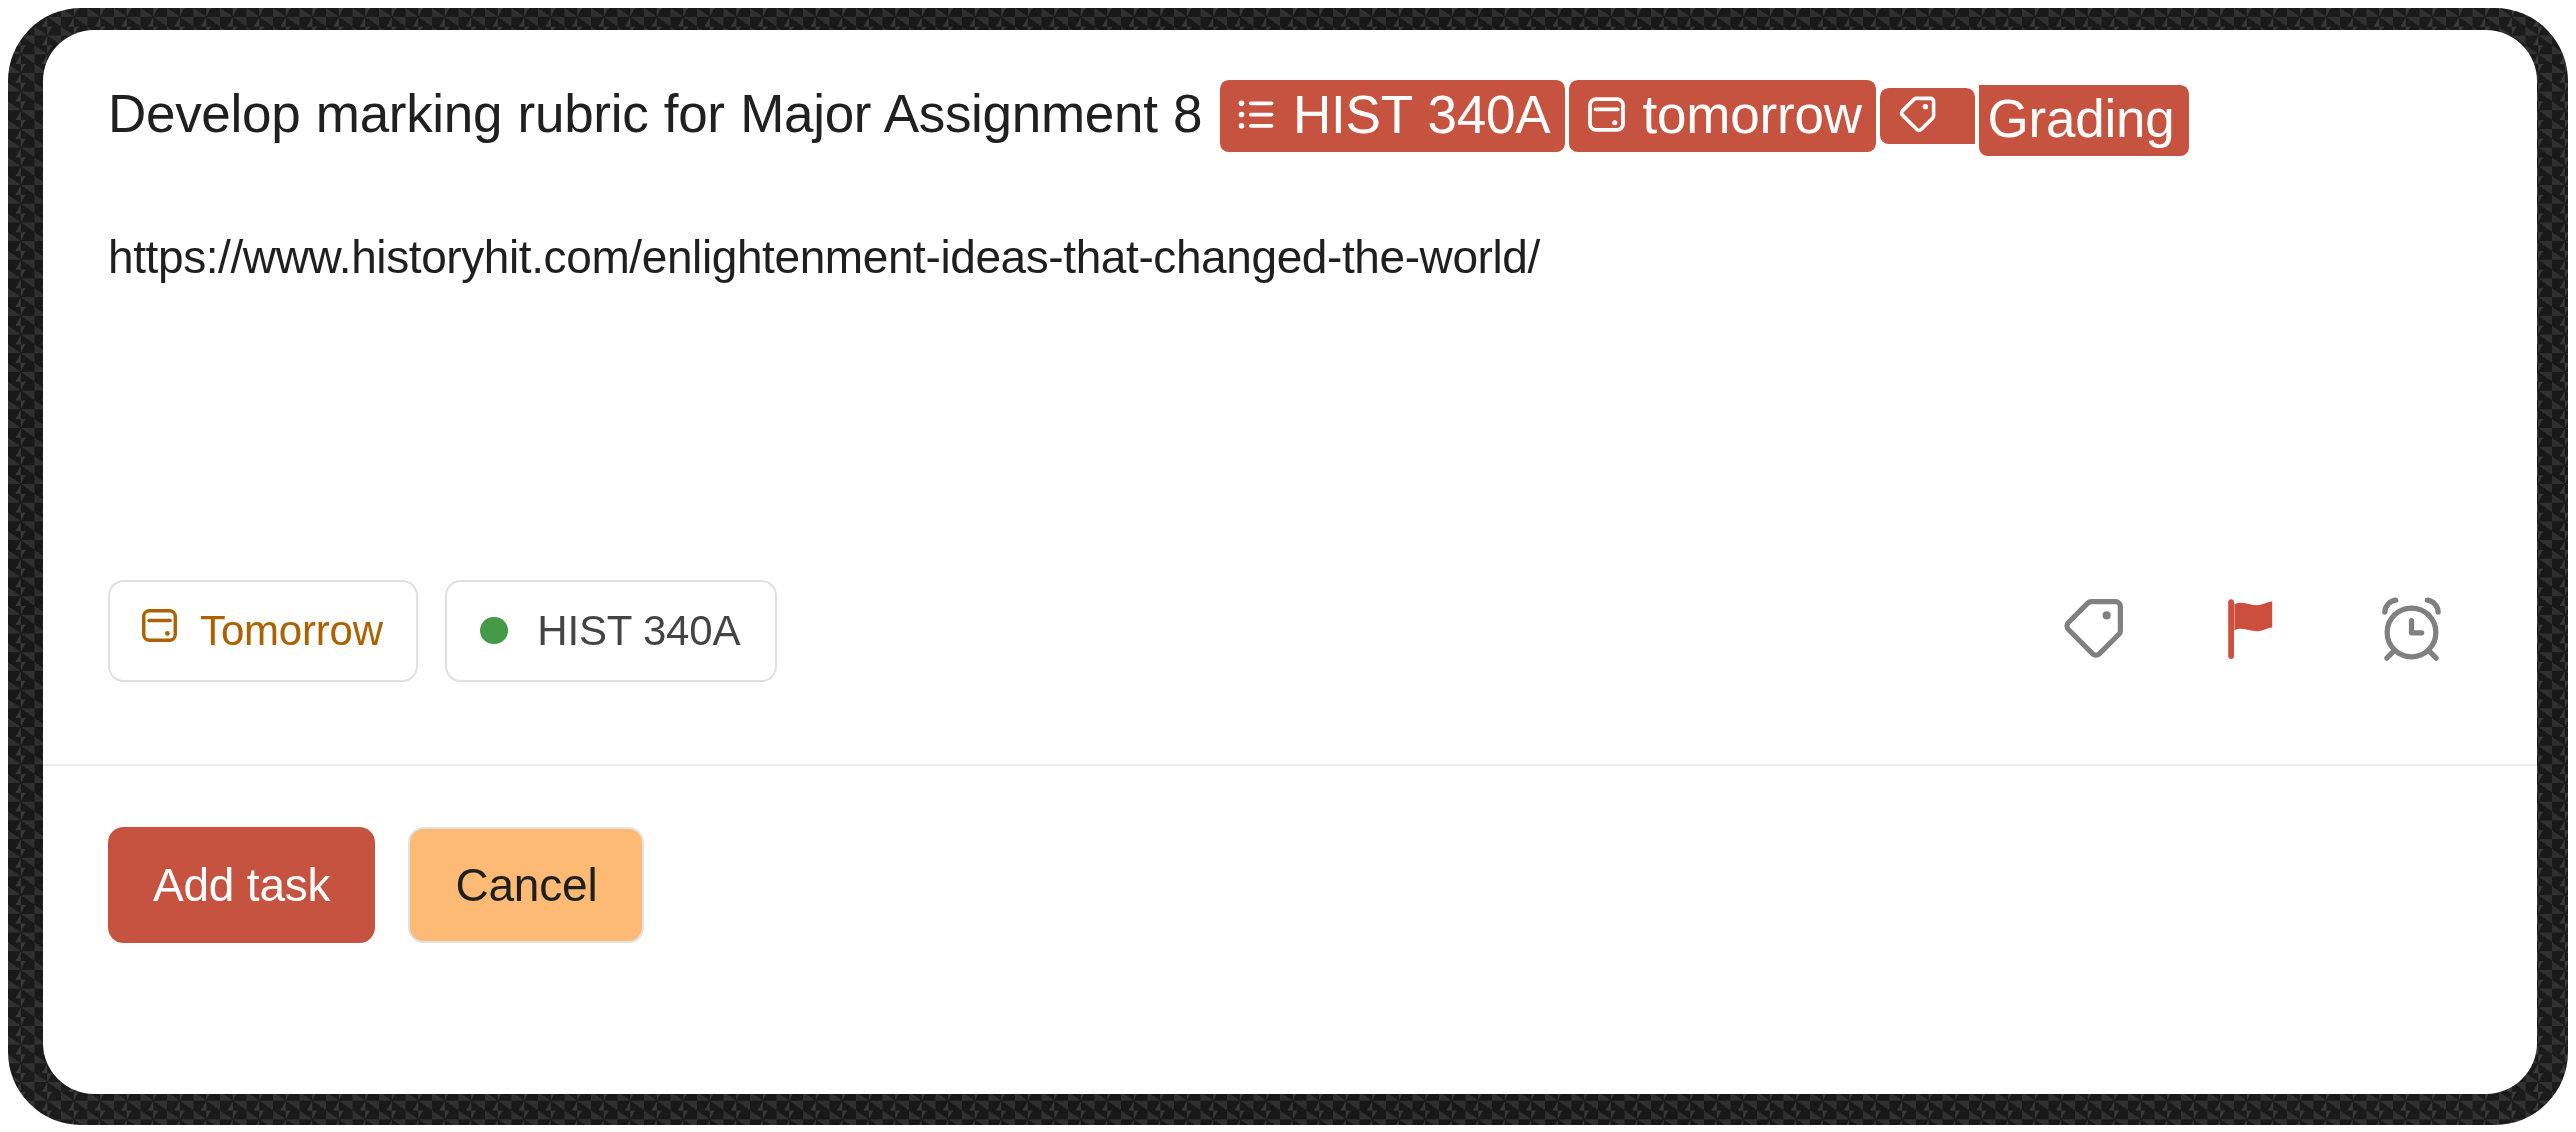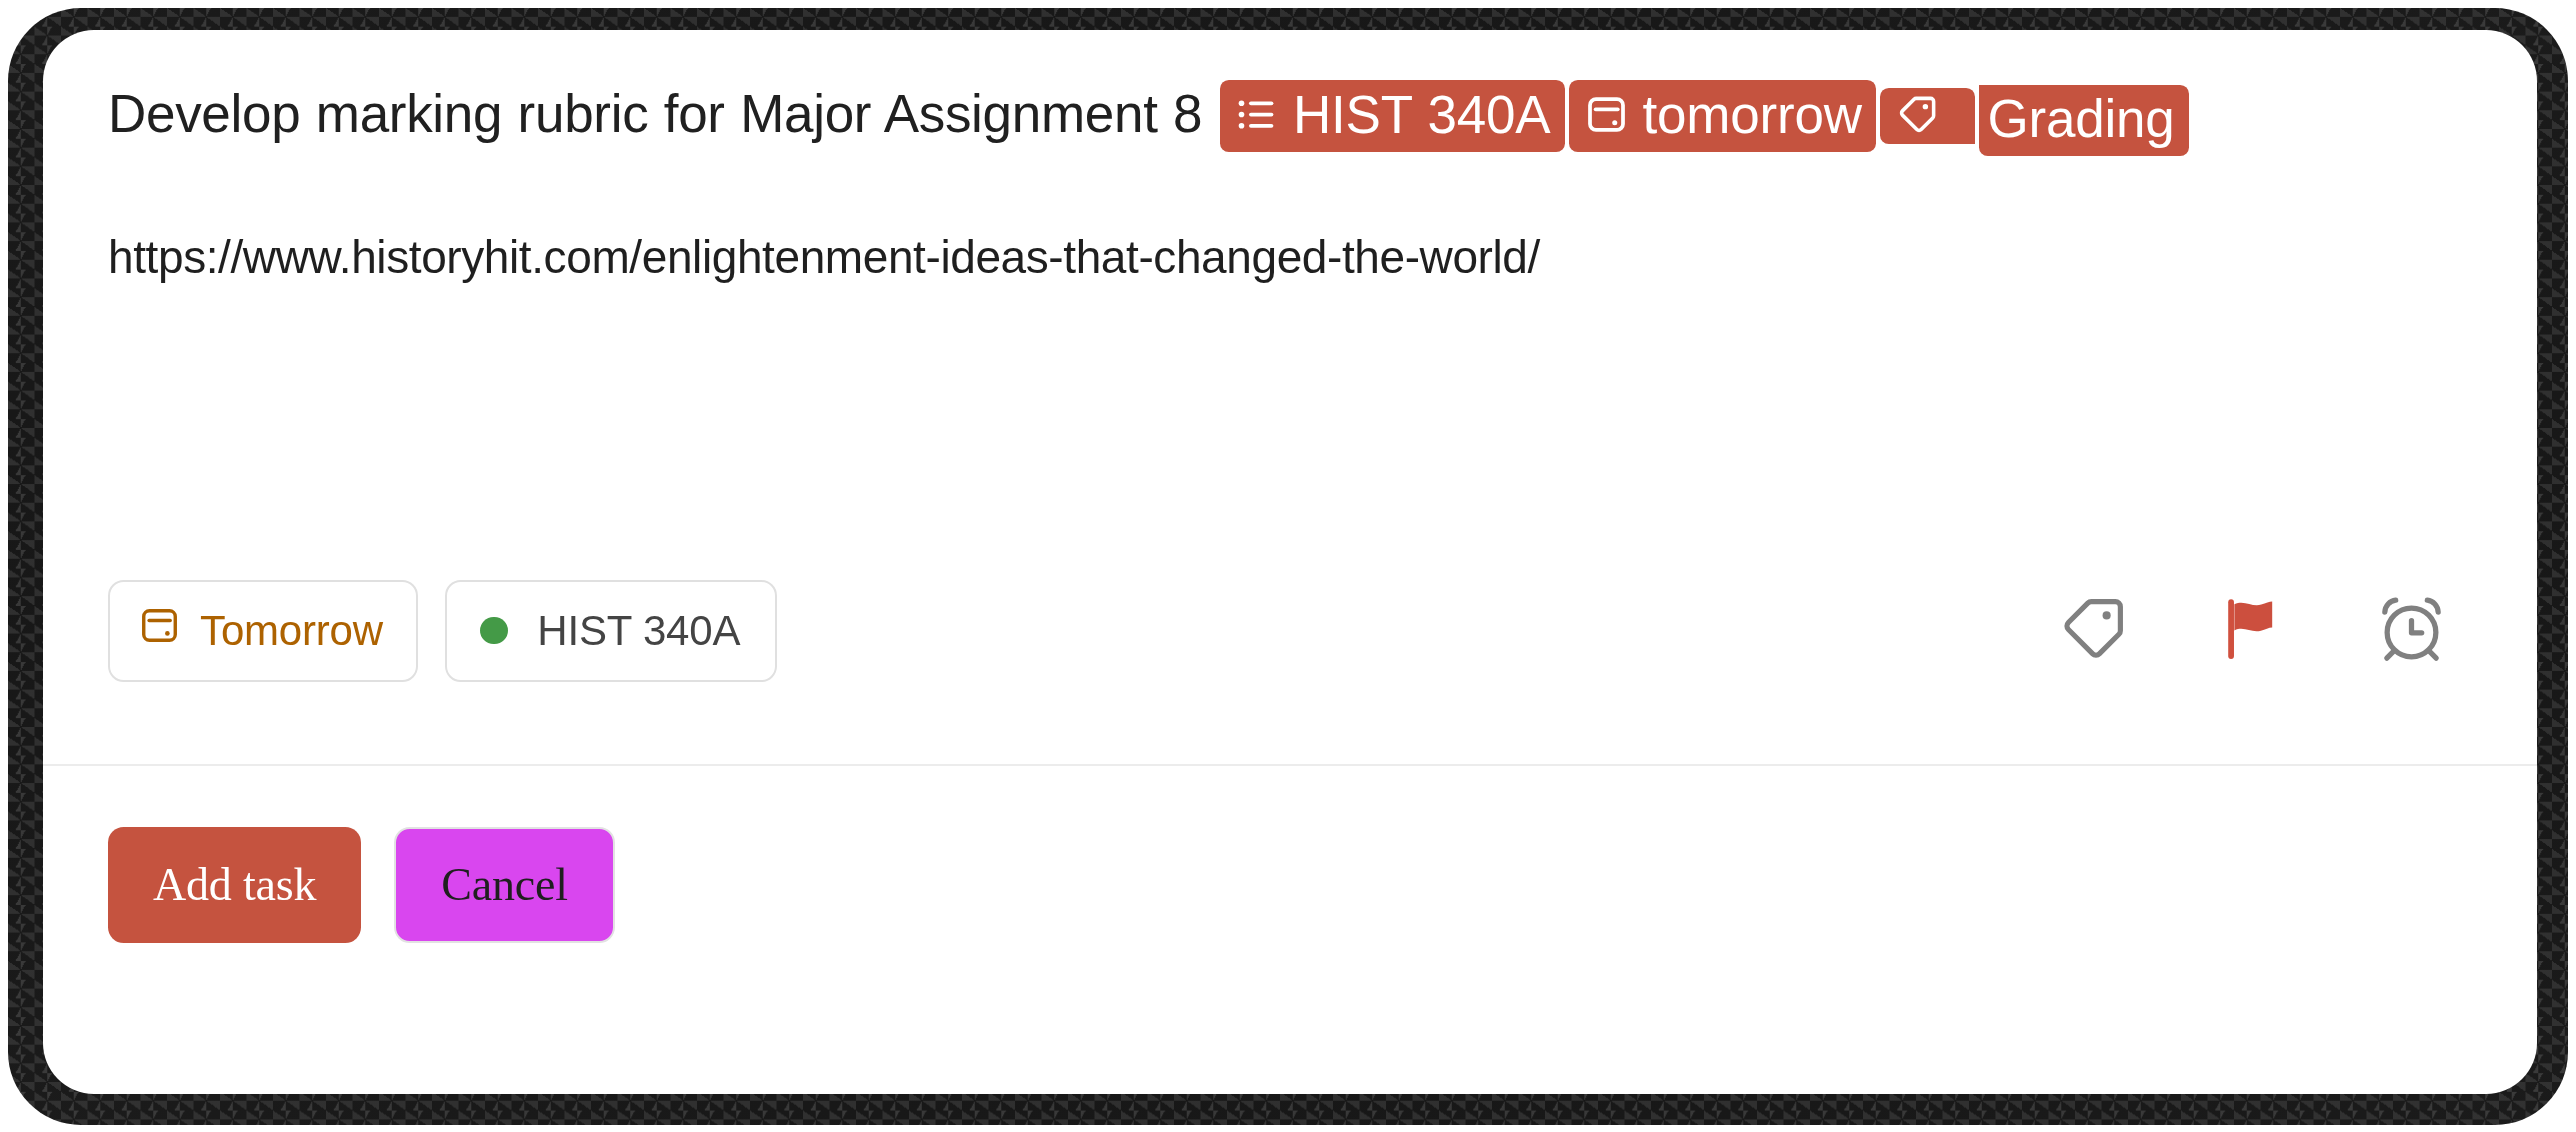--- a/index.html
+++ b/index.html
@@ -159,39 +159,39 @@
     position: absolute;
     left: 0; right: 0;
     top: 736px;
     bottom: 0;
     padding: 61px 65px 0 65px;
     display: flex;
     align-items: flex-start;
     gap: 33px;
   }
   .btn {
-    font-family: Liberation Serif, serif;
+    font-family: Liberation Sans, sans-serif;
     font-size: 46px;
     letter-spacing: -0.2px;
     border-radius: 15.7px;
     height: 116px;
     padding: 0 39px;
     cursor: pointer;
     display: inline-flex;
     align-items: center;
     justify-content: center;
   }
   .btn-primary {
     background: #c5533f;
     color: #ffffff;
     border: none;
     padding: 0 45px;
   }
   .btn-secondary {
-    background: #d946ef;
+    background: #fdba74;
     color: #1f1f1f;
     border: 2px solid #e2e2e2;
     padding: 0 45px;
   }
 </style>
 </head>
 <body>
 
 <div class="shadow-frame"></div>
 

